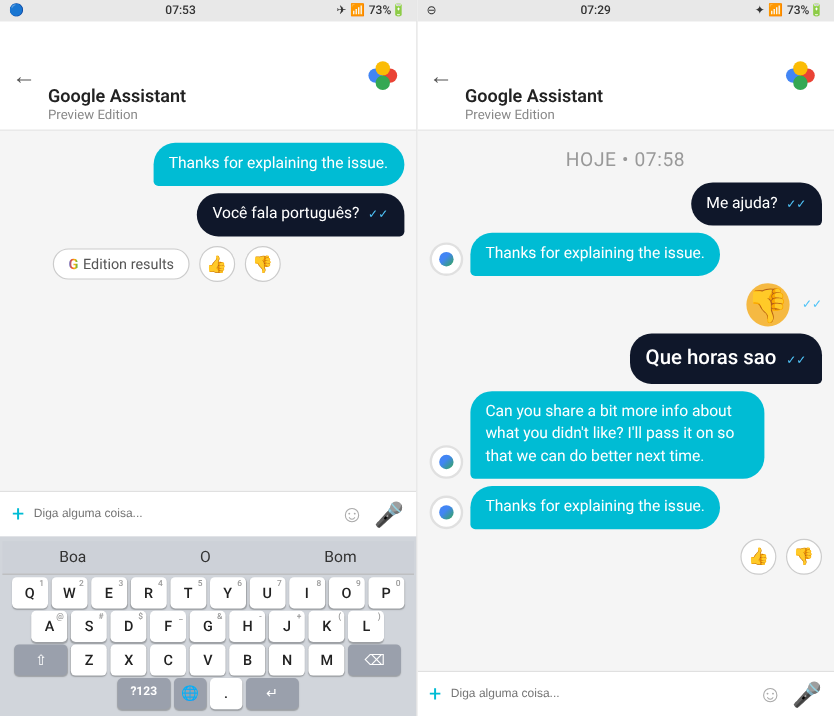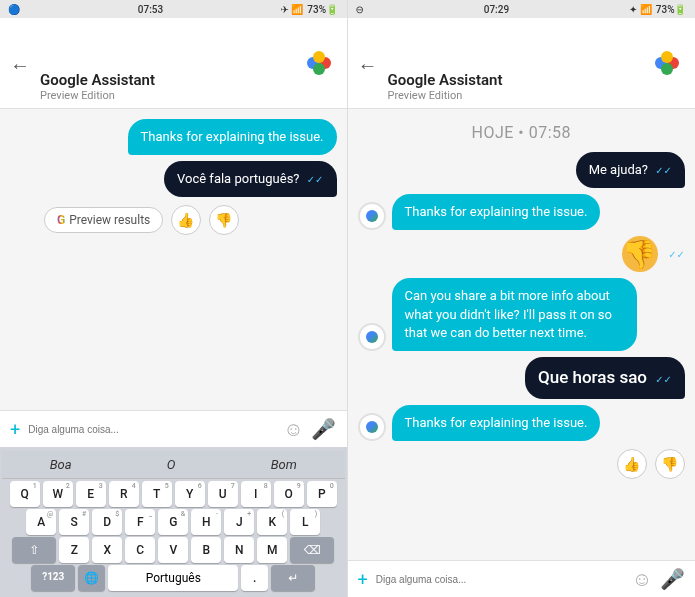--- a/index.html
+++ b/index.html
@@ -211,21 +211,21 @@
     }
     .keyboard-suggestions {
       display: flex;
       justify-content: space-around;
       padding: 4px 0;
       background: #cdd1d8;
       font-size: 13px;
       color: #333;
       border-bottom: 1px solid #bbb;
     }
-    .keyboard-suggestions span { padding: 2px 8px; font-style: italic; }
+    .keyboard-suggestions span { padding: 2px 8px; }
     .key-row {
       display: flex;
       justify-content: center;
       gap: 3px;
       margin: 2px 0;
     }
     .key {
       background: #fff;
       border-radius: 4px;
       font-size: 12px;
@@ -326,21 +326,21 @@
       <div class="bubble user-bubble">
         <span>Você fala português?</span>
         <span class="check-mark">✓✓</span>
       </div>
     </div>
 
 
     <div class="action-row">
       <div class="action-btn">
         <span class="g-logo">G</span>
-        <span>Preview results</span>
+        <span>Edition results</span>
       </div>
       <div class="thumb-btn">
         <span>👍</span>
       </div>
       <div class="thumb-btn">
         <span>👎</span>
       </div>
     </div>
 
   </div>
@@ -392,21 +392,20 @@
       <div class="key">V</div>
       <div class="key">B</div>
       <div class="key">N</div>
       <div class="key">M</div>
       <div class="key key-dark key-wide">⌫</div>
     </div>
 
     <div class="key-row">
       <div class="key key-dark key-wide" style="max-width:44px; font-size:10px;font-weight:bold;">?123</div>
       <div class="key key-dark" style="max-width:26px;">🌐</div>
-      <div class="key-space">Português</div>
       <div class="key" style="max-width:26px;">.</div>
       <div class="key key-dark key-wide">↵</div>
     </div>
   </div>
 
 </div>
 
 <div class="right-panel">
 
   <div class="status-bar">
@@ -455,33 +454,33 @@
       <div class="bubble assistant-bubble">
         <span>Thanks for explaining the issue.</span>
       </div>
     </div>
 
     <div class="message-row user">
       <div style="font-size:28px; background:#f5b942; border-radius:50%; width:36px; height:36px; display:flex; align-items:center; justify-content:center;">👎</div>
       <span class="check-mark" style="align-self:center;">✓✓</span>
     </div>
 
-    <div class="message-row assistant">
-      <div class="avatar-dot">
-        <div class="dot-inner"></div>
-      </div>
-      <div class="bubble assistant-bubble">
-        <span>Can you share a bit more info about what you didn't like? I'll pass it on so that we can do better next time.</span>
-      </div>
-    </div>
-
     <div class="message-row user">
       <div class="bubble user-bubble" style="font-size:17px; font-weight:500;">
         <span>Que horas sao</span>
         <span class="check-mark">✓✓</span>
+      </div>
+    </div>
+
+    <div class="message-row assistant">
+      <div class="avatar-dot">
+        <div class="dot-inner"></div>
+      </div>
+      <div class="bubble assistant-bubble">
+        <span>Can you share a bit more info about what you didn't like? I'll pass it on so that we can do better next time.</span>
       </div>
     </div>
 
     <div class="message-row assistant">
       <div class="avatar-dot">
         <div class="dot-inner"></div>
       </div>
       <div class="bubble assistant-bubble">
         <span>Thanks for explaining the issue.</span>
       </div>

